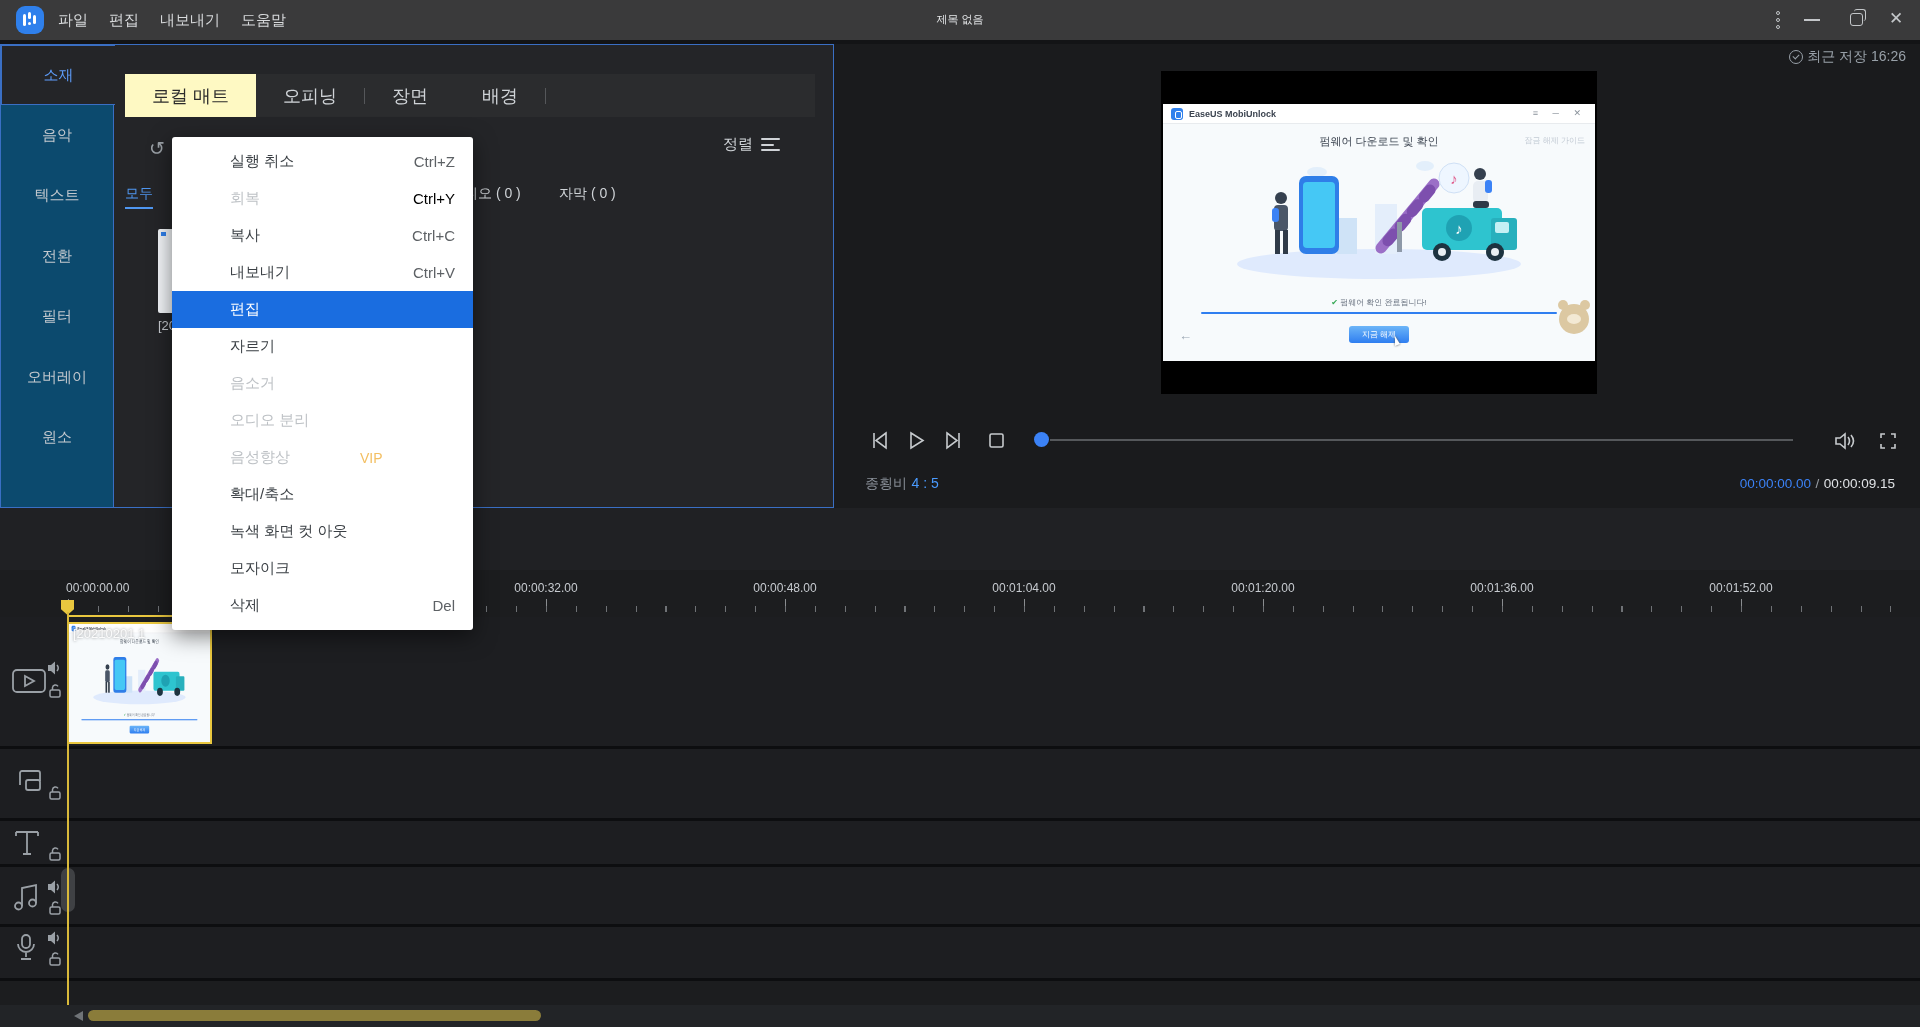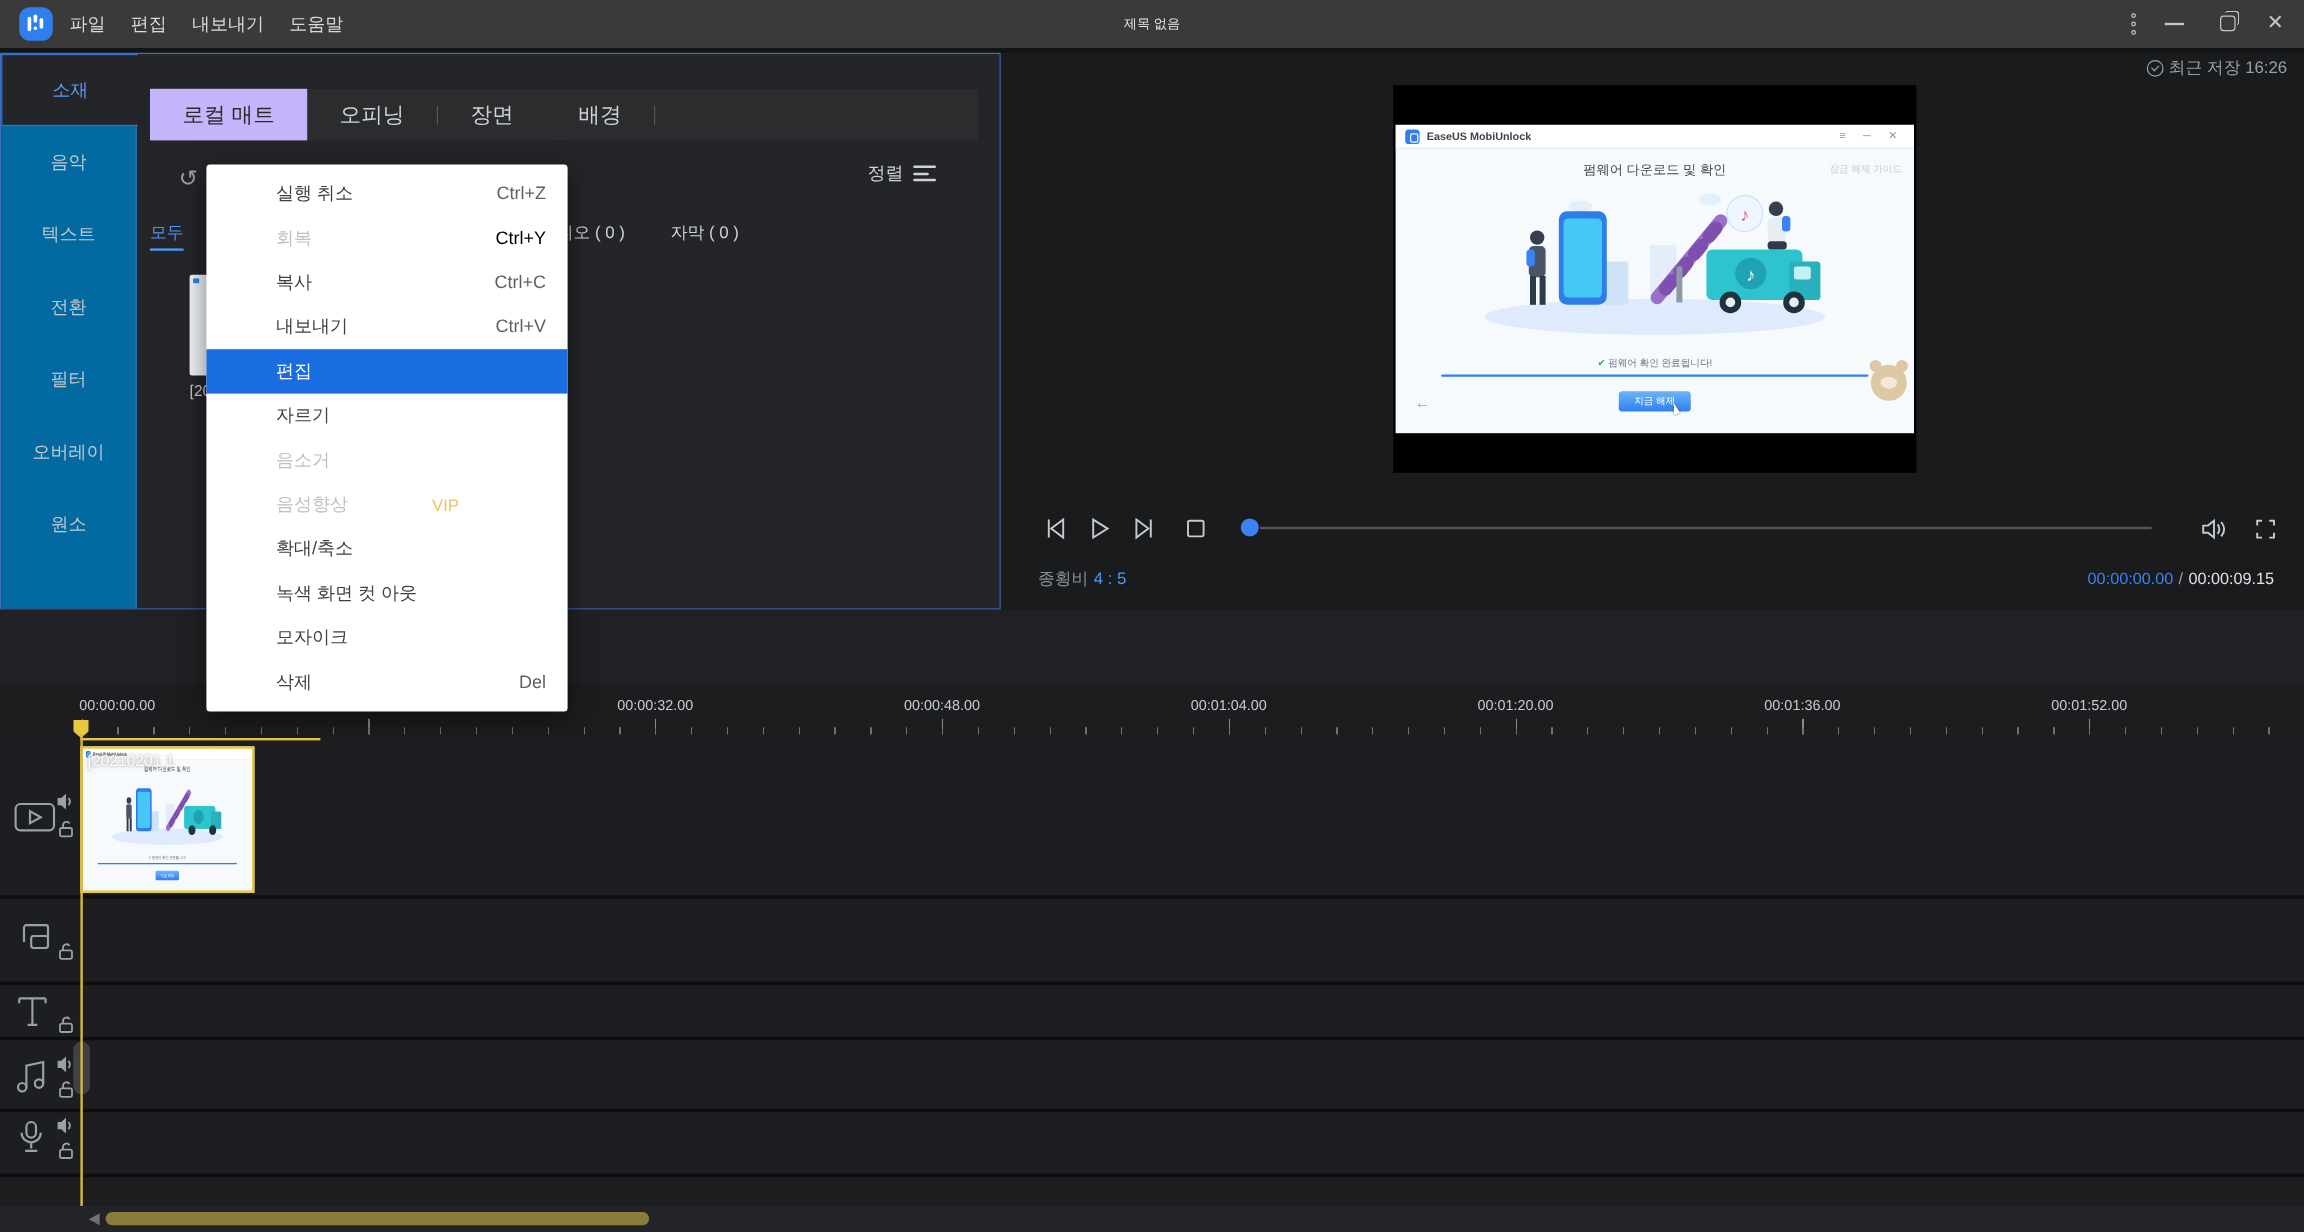--- a/index.html
+++ b/index.html
@@ -20,26 +20,26 @@
   .win-title { position:absolute; left:0; right:0; top:12px; text-align:center; font-size:11px; color:#e6e8ea; pointer-events:none; }
   .kebab { position:absolute; left:1776px; top:11px; display:flex; flex-direction:column; gap:3px; }
   .kebab i { width:4px; height:4px; border:1px solid #c3c6c9; border-radius:50%; }
   .win-min { position:absolute; left:1804px; top:19px; width:16px; height:2px; background:#c3c6c9; }
   .win-max { position:absolute; left:1850px; top:13px; width:13px; height:13px; border:1.5px solid #c3c6c9; border-radius:3px; }
   .win-max::before { content:""; position:absolute; left:3px; top:-5px; width:11px; height:11px; border:1.5px solid #c3c6c9; border-radius:3px; border-bottom:none; border-left:none; }
   .win-close { position:absolute; left:1889px; top:8px; font-size:17px; color:#c3c6c9; }
 
   
   .media-panel { position:absolute; left:0; top:44px; width:834px; height:464px; background:#242528; border:1px solid #3a6fc4; }
-  .sidebar { position:absolute; left:0; top:0; width:113px; height:462px; background:#0369a1; border-right:1px solid #3a6fc4; }
+  .sidebar { position:absolute; left:0; top:0; width:113px; height:462px; background:#0c4a6e; border-right:1px solid #3a6fc4; }
   .sidebar-item { height:60.4px; display:flex; align-items:center; justify-content:center; font-size:15px; color:#c3c8ce; cursor:pointer; }
   .sidebar-item.active { color:#5d9bf7; border:1px solid #3a6fc4; border-right:none; background:#242528; width:114px; position:relative; z-index:3; }
   .tab-strip { position:absolute; left:124px; top:29px; width:690px; height:43px; background:#2b2c2e; display:flex; align-items:stretch; }
   .media-tab { padding:0 27px; display:flex; align-items:center; font-size:18px; color:#cfd3d7; cursor:pointer; white-space:nowrap; }
-  .media-tab.active { background:#c4b5fd; color:#2b2b2b; }
+  .media-tab.active { background:#fef9c3; color:#2b2b2b; }
   .tab-sep { width:1px; height:16px; background:#55575a; align-self:center; }
   .refresh-icon { position:absolute; left:148px; top:92px; font-size:19px; color:#9aa0a6; }
   .sort-wrap { position:absolute; left:722px; top:90px; display:flex; align-items:center; gap:8px; color:#cfd3d7; font-size:15px; }
   .sort-icon { width:19px; height:13px; display:flex; flex-direction:column; justify-content:space-between; }
   .sort-icon i { height:2px; background:#cfd3d7; border-radius:1px; }
   .sort-icon i:nth-child(1){width:19px}.sort-icon i:nth-child(2){width:13px}.sort-icon i:nth-child(3){width:19px}
   .subtab { position:absolute; top:140px; font-size:14px; color:#cfd3d7; cursor:pointer; white-space:nowrap; }
   .subtab.active { color:#4f96f0; border-bottom:2px solid #4f96f0; padding-bottom:4px; }
   .lib-thumb { position:absolute; left:157px; top:184px; width:88px; height:84px; background:#f2f5f8; border-radius:2px; }
   .lib-thumb::before { content:""; position:absolute; left:3px; top:3px; width:5px; height:4px; background:#2f80ec; }
@@ -491,20 +491,23 @@
     <div class="menu-item highlight">
       <span>편집</span>
     </div>
     <div class="menu-item">
       <span>자르기</span>
     </div>
     <div class="menu-item disabled">
       <span>음소거</span>
     </div>
     <div class="menu-item disabled">
+      <span>오디오 분리</span>
+    </div>
+    <div class="menu-item disabled">
       <span>음성향상</span>
       <span class="vip">VIP</span>
     </div>
     <div class="menu-item">
       <span>확대/축소</span>
     </div>
     <div class="menu-item">
       <span>녹색 화면 컷 아웃</span>
     </div>
     <div class="menu-item">

